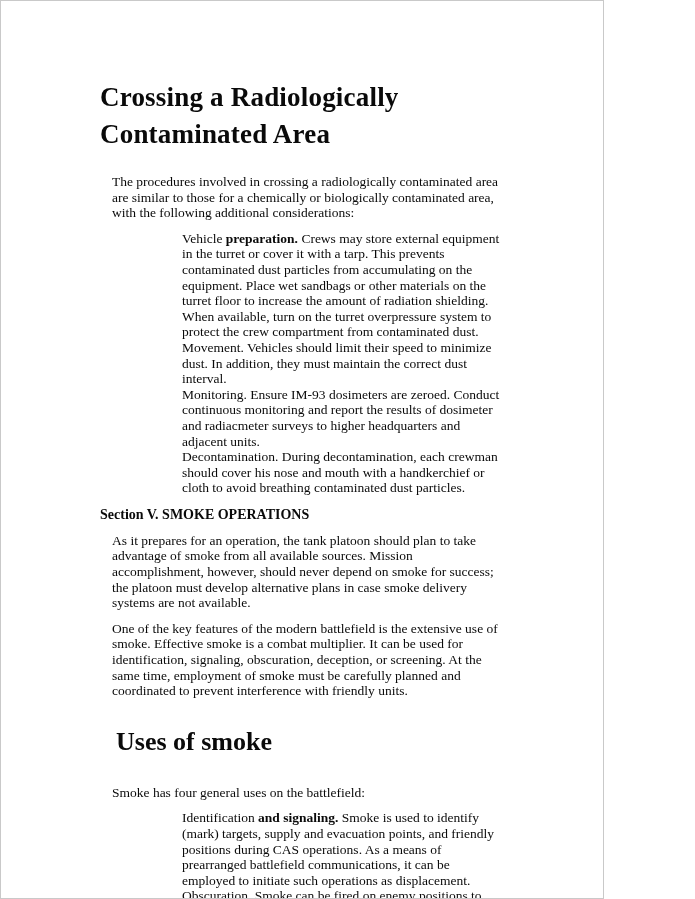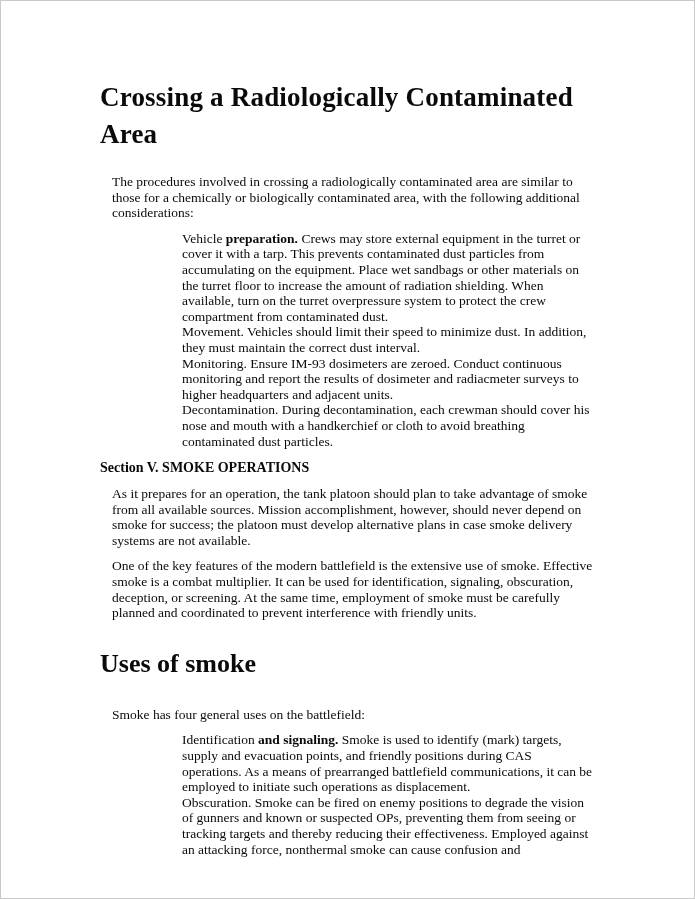--- a/index.html
+++ b/index.html
@@ -2,21 +2,21 @@
 <html><head>
 <meta charset="utf-8">
 <style>
   html, body {
     margin: 0;
     padding: 0;
     background: #ffffff;
   }
   .page {
     position: relative;
-    width: 695px;
+    width: 604px;
     height: 899px;
     box-sizing: border-box;
     background: #ffffff;
     border: 1px solid #c9c9c9;
     padding: 78px 100px 0 99px;
     font-family: "Liberation Serif", serif;
     color: #0a0a0a;
     overflow: hidden;
   }
   .doc-title {
@@ -44,21 +44,21 @@
   .section-heading {
     font-size: 14px;
     font-weight: bold;
     margin: 2px 0 9px 0;
     line-height: 18px;
   }
   .big-heading {
     font-size: 26px;
     font-weight: bold;
     line-height: 34px;
-    margin: 26px 0 26px 0;
+    margin: 26px 0 26px 16px;
   }
   .b { font-weight: bold; }
 </style>
 </head>
 <body>
 
 <div class="page">
 
   <h1 class="doc-title">Crossing a Radiologically Contaminated Area</h1>
 

